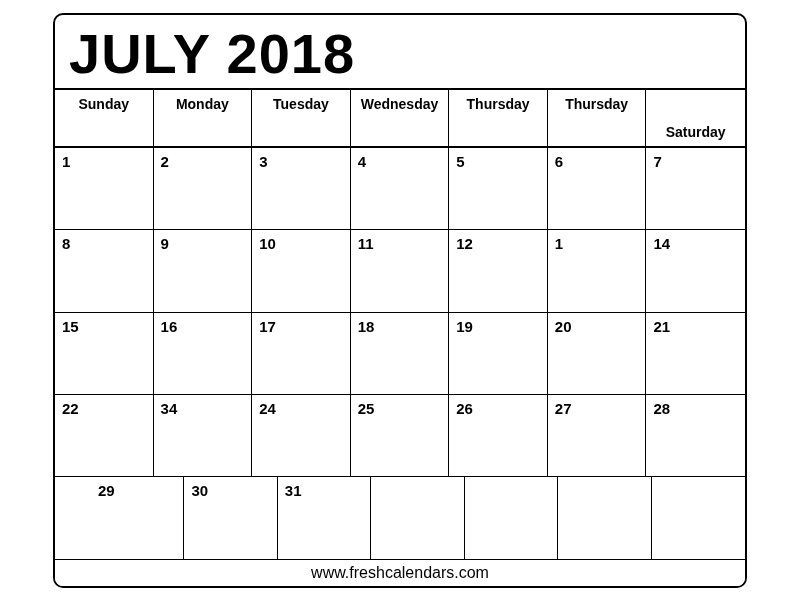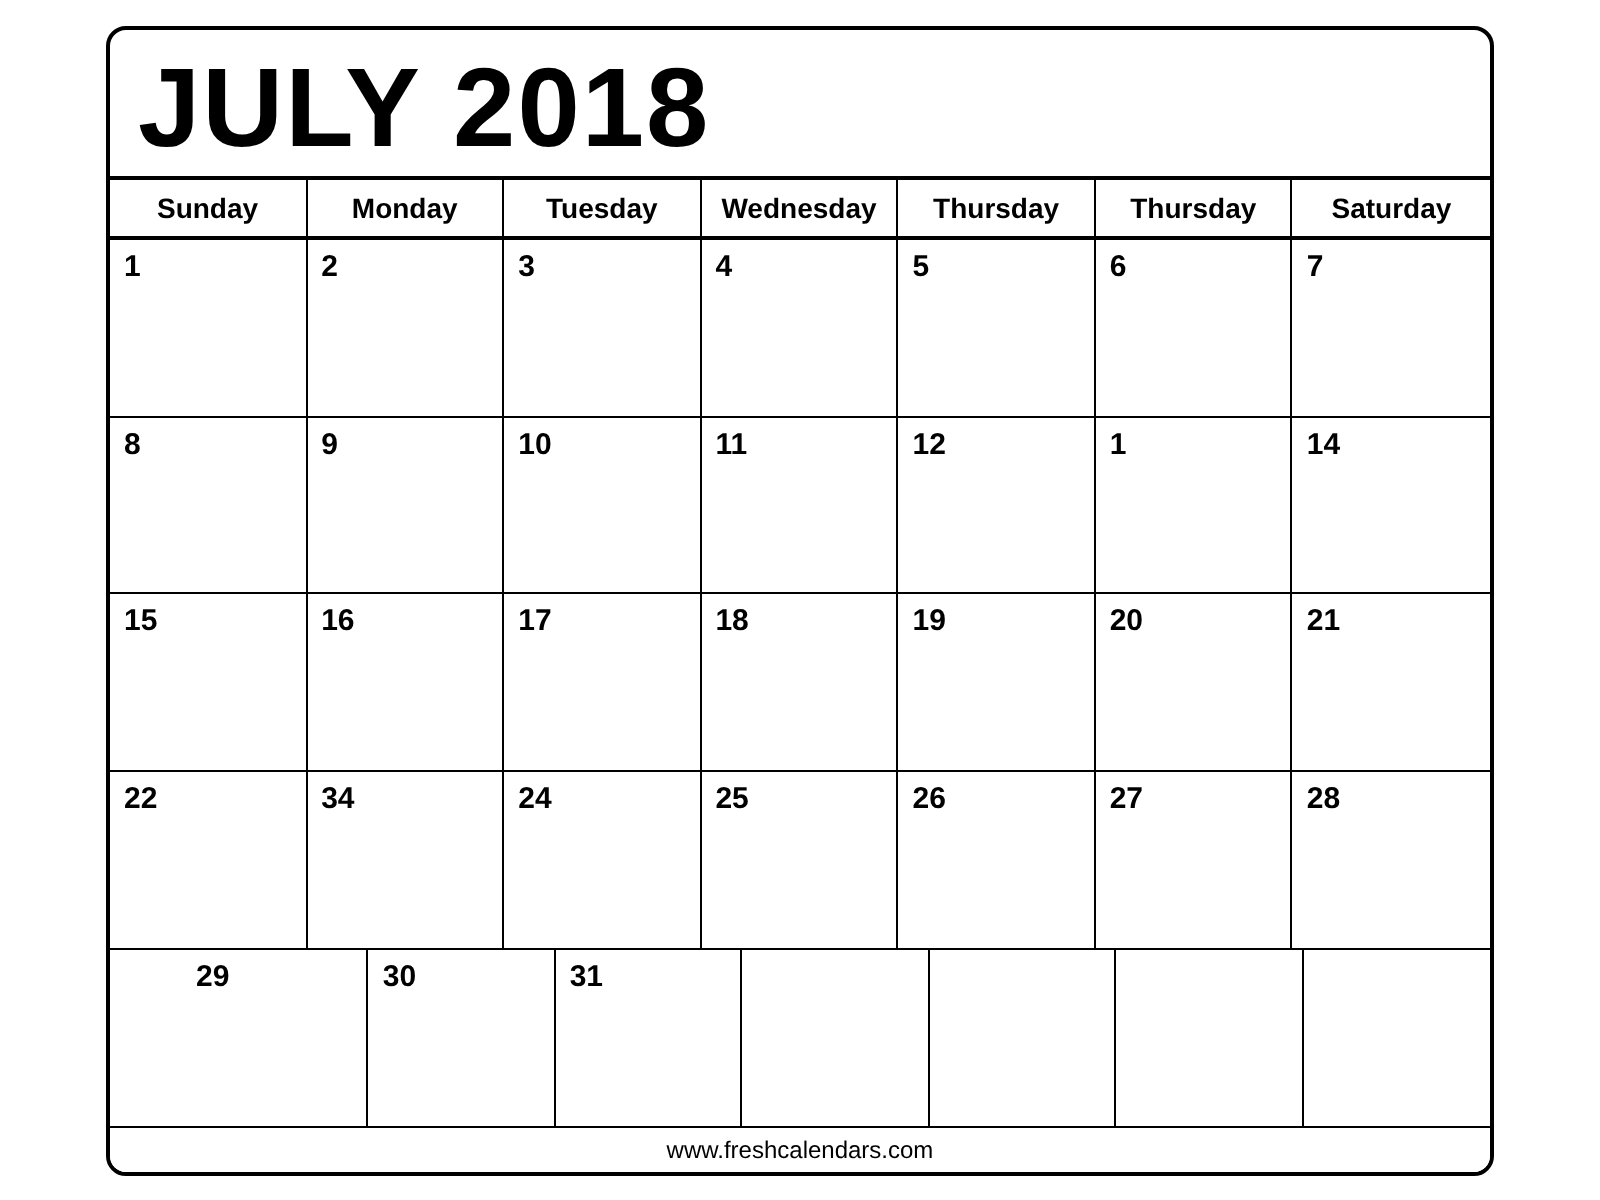--- a/index.html
+++ b/index.html
@@ -53,20 +53,21 @@
     .day-header {
       text-align: center;
       padding: 6px 2px;
       font-size: 14px;
       font-weight: bold;
       border-right: 1px solid #000;
     }
 
     .day-header:last-child {
       border-right: none;
+      margin-top: 28px;
     }
 
     .weeks-container {
       flex: 1;
       display: flex;
       flex-direction: column;
     }
 
     .week-row {
       flex: 1;
@@ -94,21 +95,21 @@
     }
 
     .day-cell.empty {
       background: #fff;
     }
 
     .footer {
       border-top: 1px solid #000;
       text-align: center;
       padding: 4px;
-      font-size: 12px;
+      font-size: 16px;
       color: #000;
       background: #fff;
     }
   </style>
 </head>
 <body>
 
 <div class="calendar-container">
   <div class="calendar-title">JULY 2018</div>
   <div class="calendar-grid">

